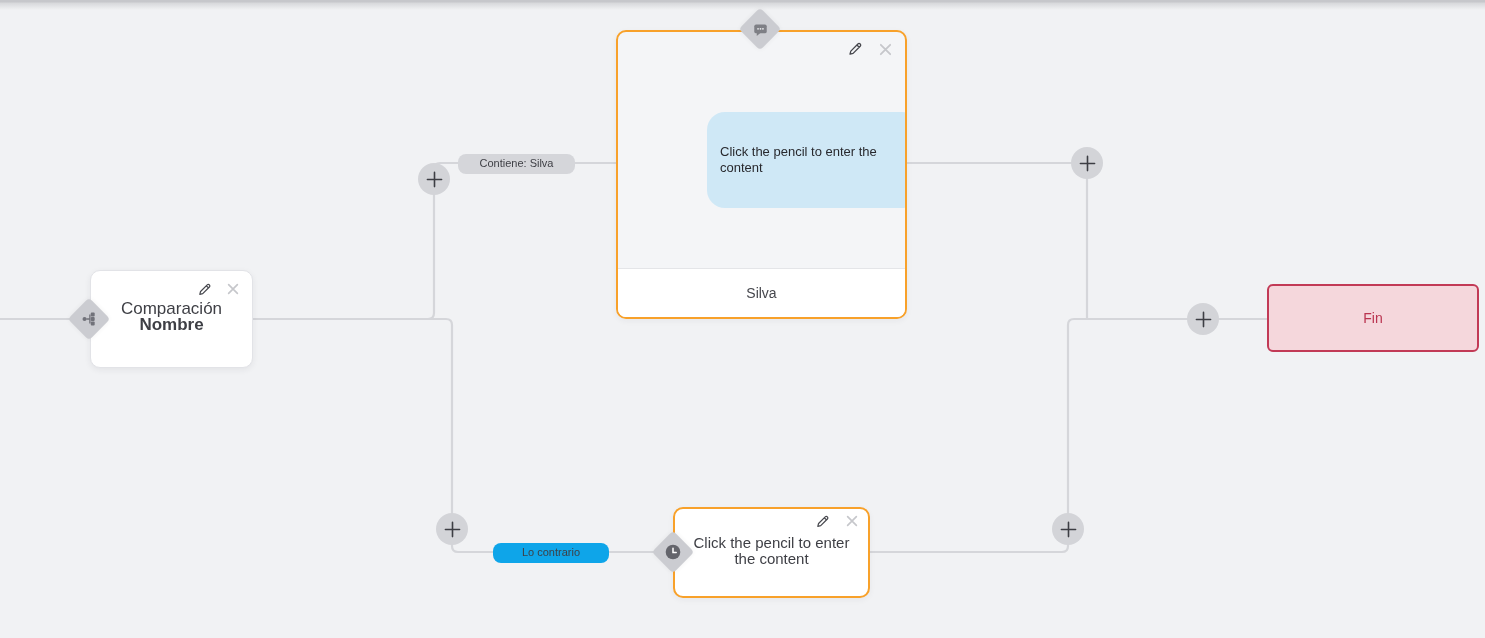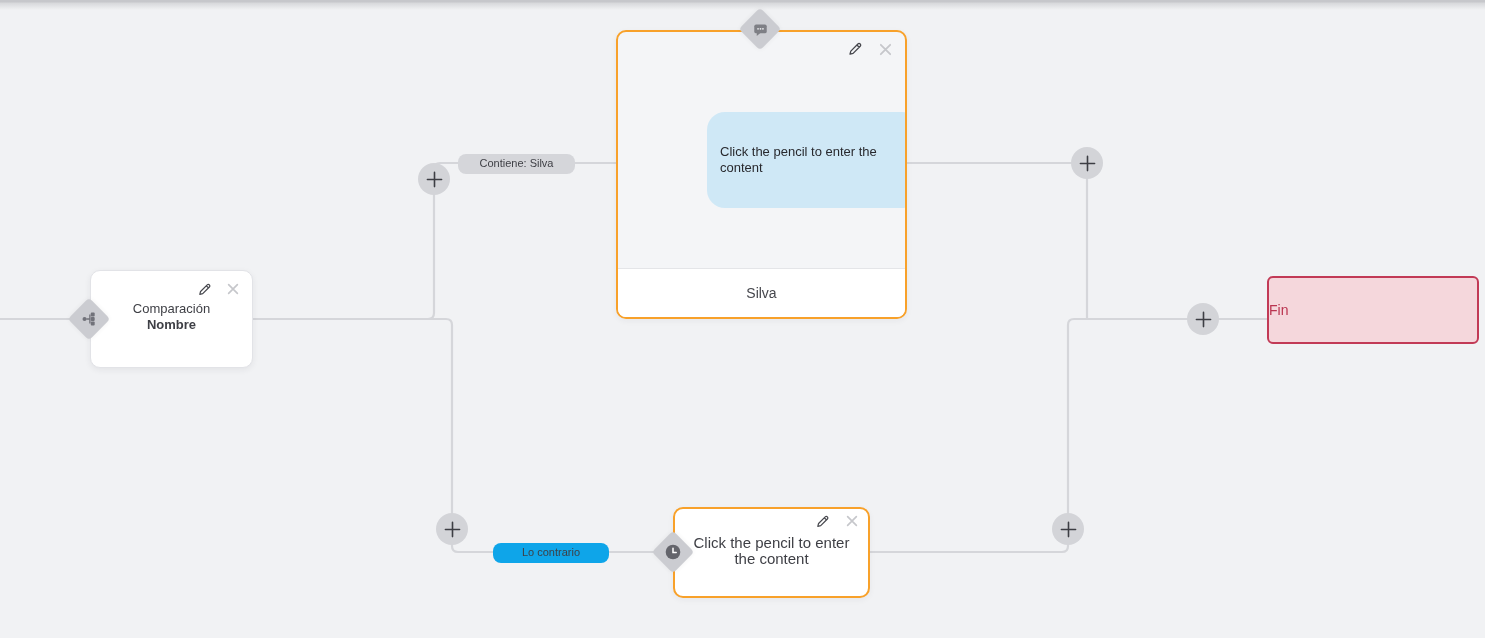--- a/index.html
+++ b/index.html
@@ -42,21 +42,21 @@
   .card-light{border:1px solid #e2e3e7;box-shadow:0 2px 6px rgba(40,41,61,.07);}
   .card-orange{border:2px solid var(--accent-orange,#f8a12a);box-shadow:0 2px 6px rgba(40,41,61,.05);}
 
   .card-icons{position:absolute;display:flex;align-items:center;z-index:7;}
   .icon-btn{width:16px;height:16px;display:flex;align-items:center;justify-content:center;cursor:pointer;}
 
   
   #node-condition{left:90px;top:270px;width:163px;height:98px;}
   #node-condition .card-icons{top:10px;right:11px;gap:13px;}
   .cond-text{position:absolute;top:30px;left:0;right:0;text-align:center;
-    font-size:13px;line-height:16px;color:var(--text-dark,#3e3f45);}
+    font-size:17px;line-height:16px;color:var(--text-dark,#3e3f45);}
   .cond-text .l2{font-weight:bold;}
 
   
   #node-message{left:616px;top:30px;width:291px;height:289px;background:#f4f5f7;overflow:hidden;border-radius:10px;}
   #node-message .card-icons{top:9px;right:12px;gap:14px;}
   .bubble{
     position:absolute;left:52px;top:80px;width:213px;height:96px;border-radius:18px;
     background:var(--bubble-blue,#cfe8f6);display:flex;align-items:center;
     padding:0 20px 0 13px;font-size:13px;line-height:16px;color:#28292e;white-space:pre-line;margin-left:37px;
   }
@@ -67,23 +67,23 @@
   }
 
   
   #node-delay{left:673px;top:507px;width:197px;height:91px;border-radius:10px;}
   #node-delay .card-icons{top:4px;right:8px;gap:14px;}
   .delay-text{position:absolute;top:26px;left:0;right:0;text-align:center;
     font-size:15px;line-height:16px;color:var(--text-dark,#3e3f45);white-space:pre-line;}
 
   
   #node-end{
-    left:1267px;top:276px;width:212px;height:68px;border-radius:6px;
+    left:1267px;top:284px;width:212px;height:68px;border-radius:6px;
     background:var(--fin-bg,#f5d7dc);border:2px solid var(--fin-border,#c23a56);
-    display:flex;align-items:center;justify-content:flex-start;
+    display:flex;align-items:center;justify-content:center;
     font-size:14px;color:var(--fin-text,#ba3450);cursor:pointer;z-index:4;position:absolute;
   }
 </style>
 </head>
 <body>
 
 <div class="canvas">
   <div class="topbar-shadow"></div>
 
   <svg class="wires" width="1485" height="638">

